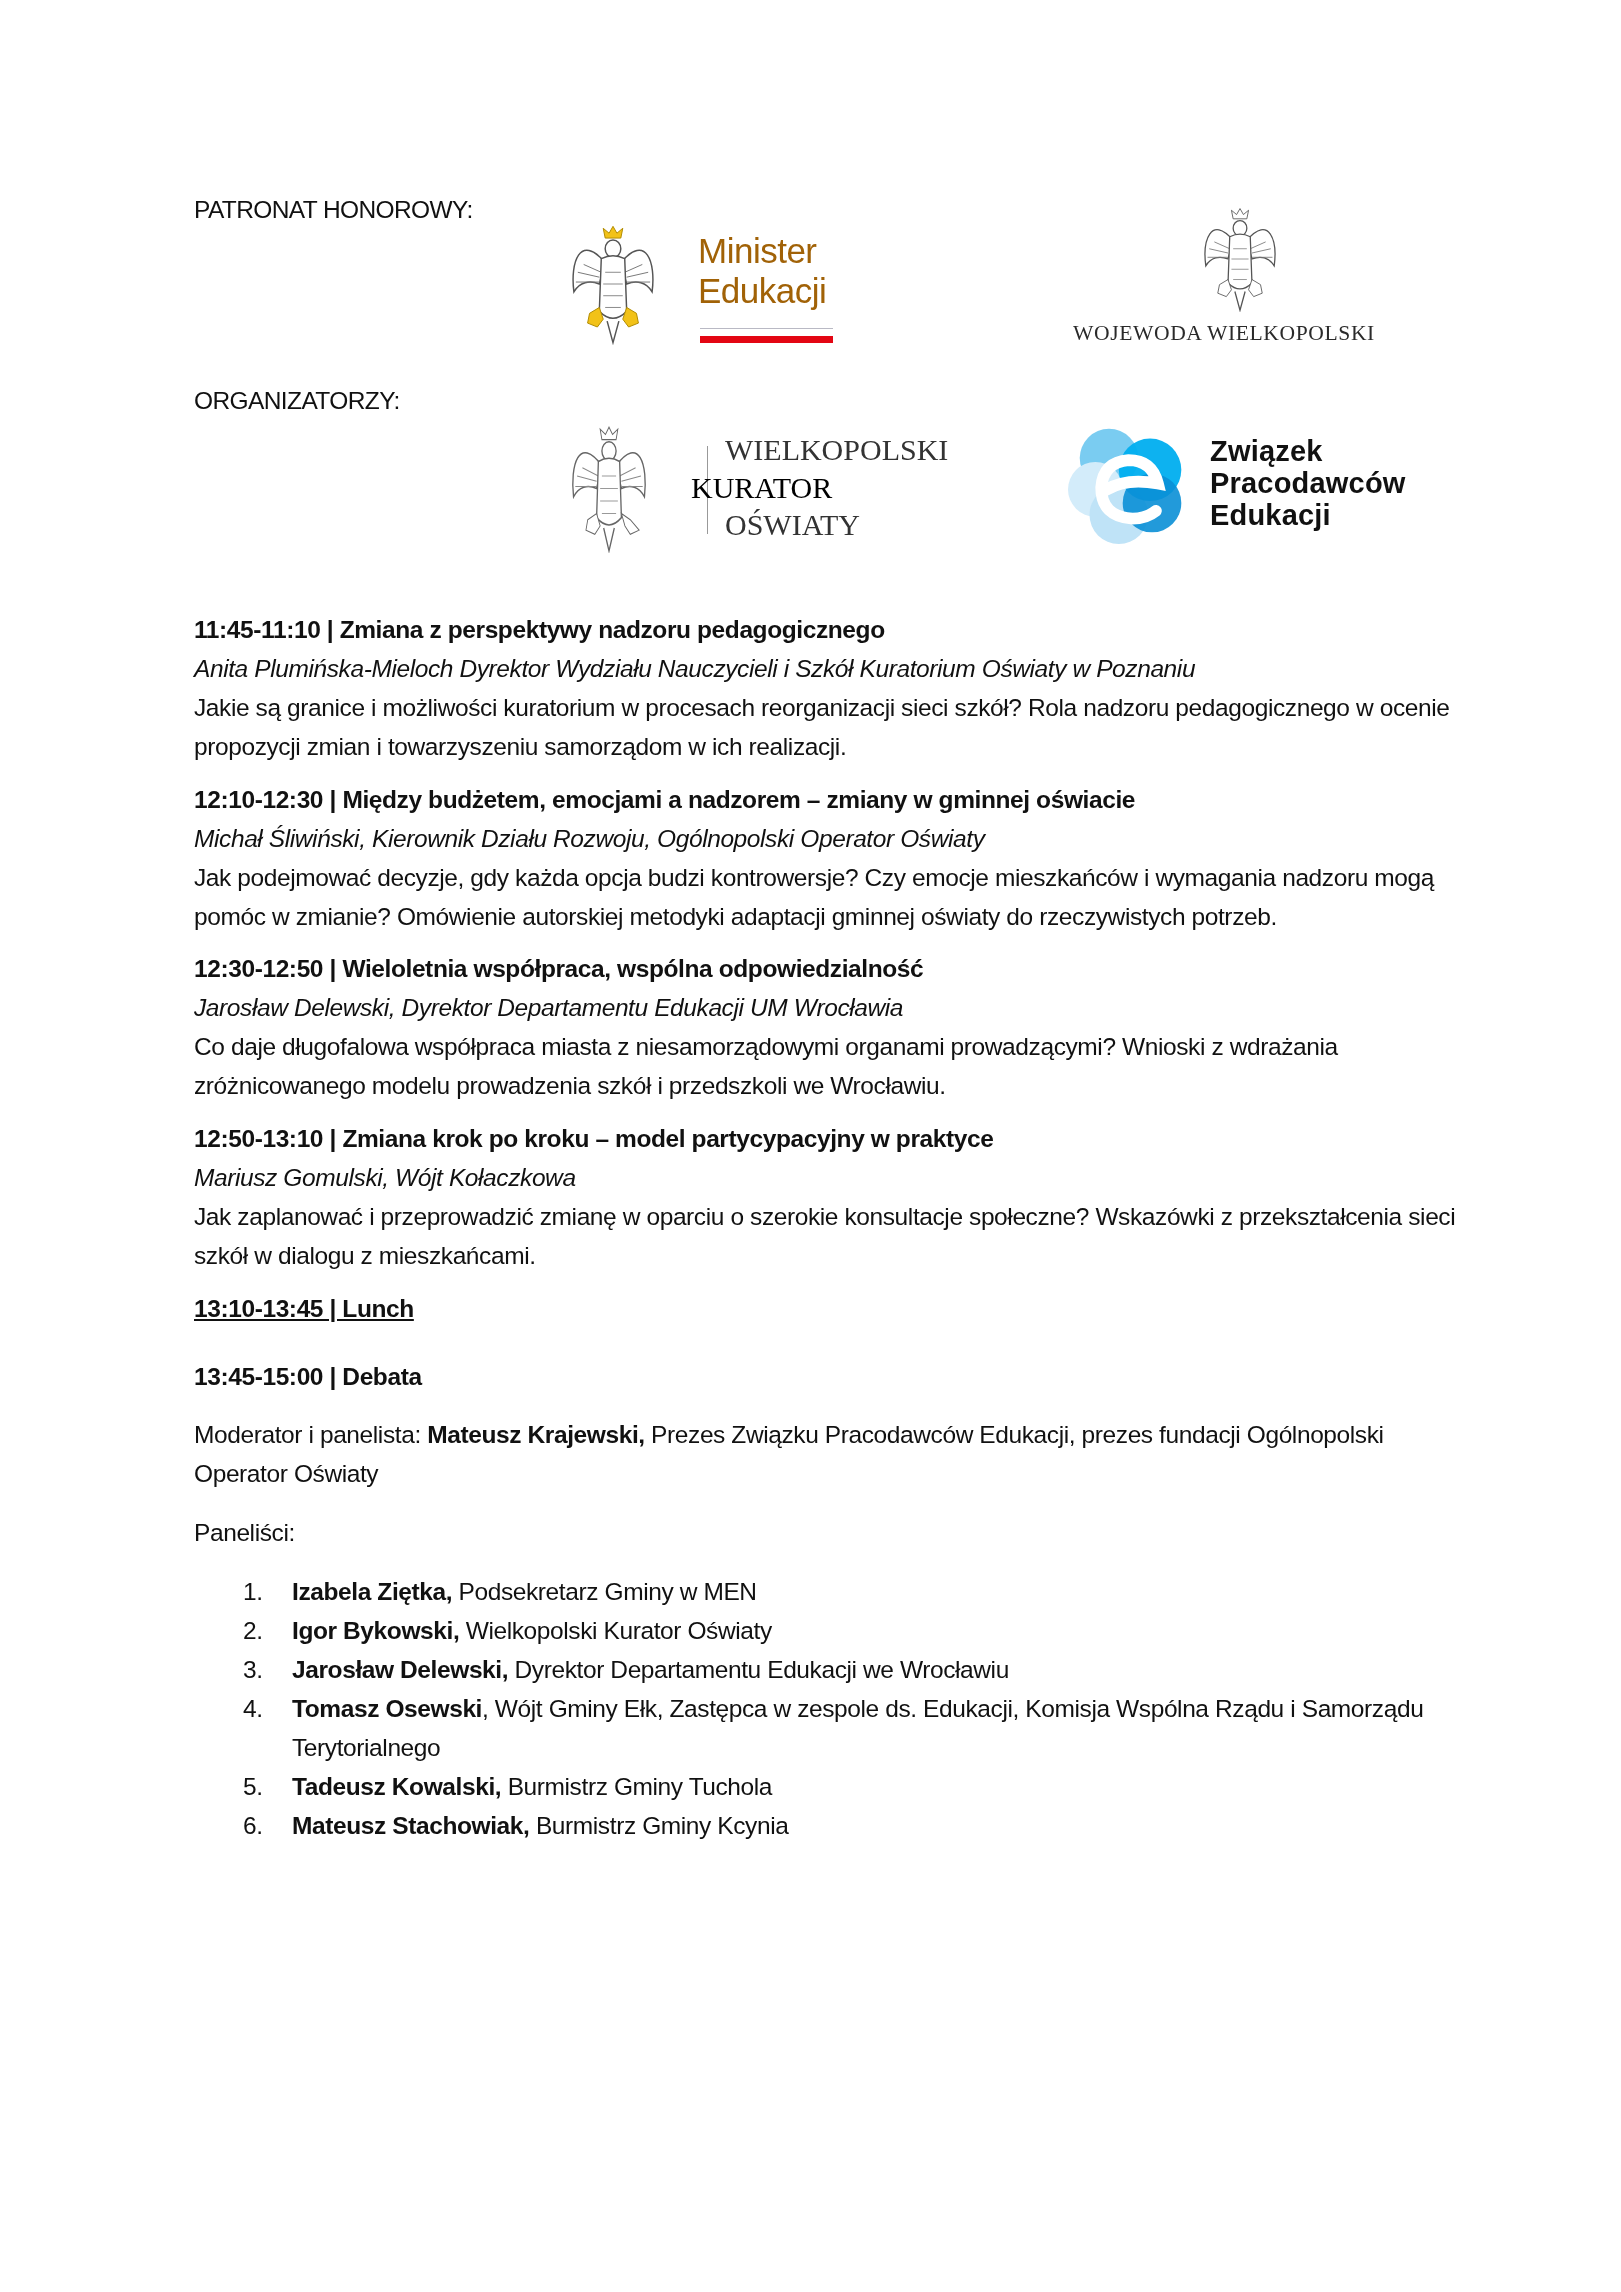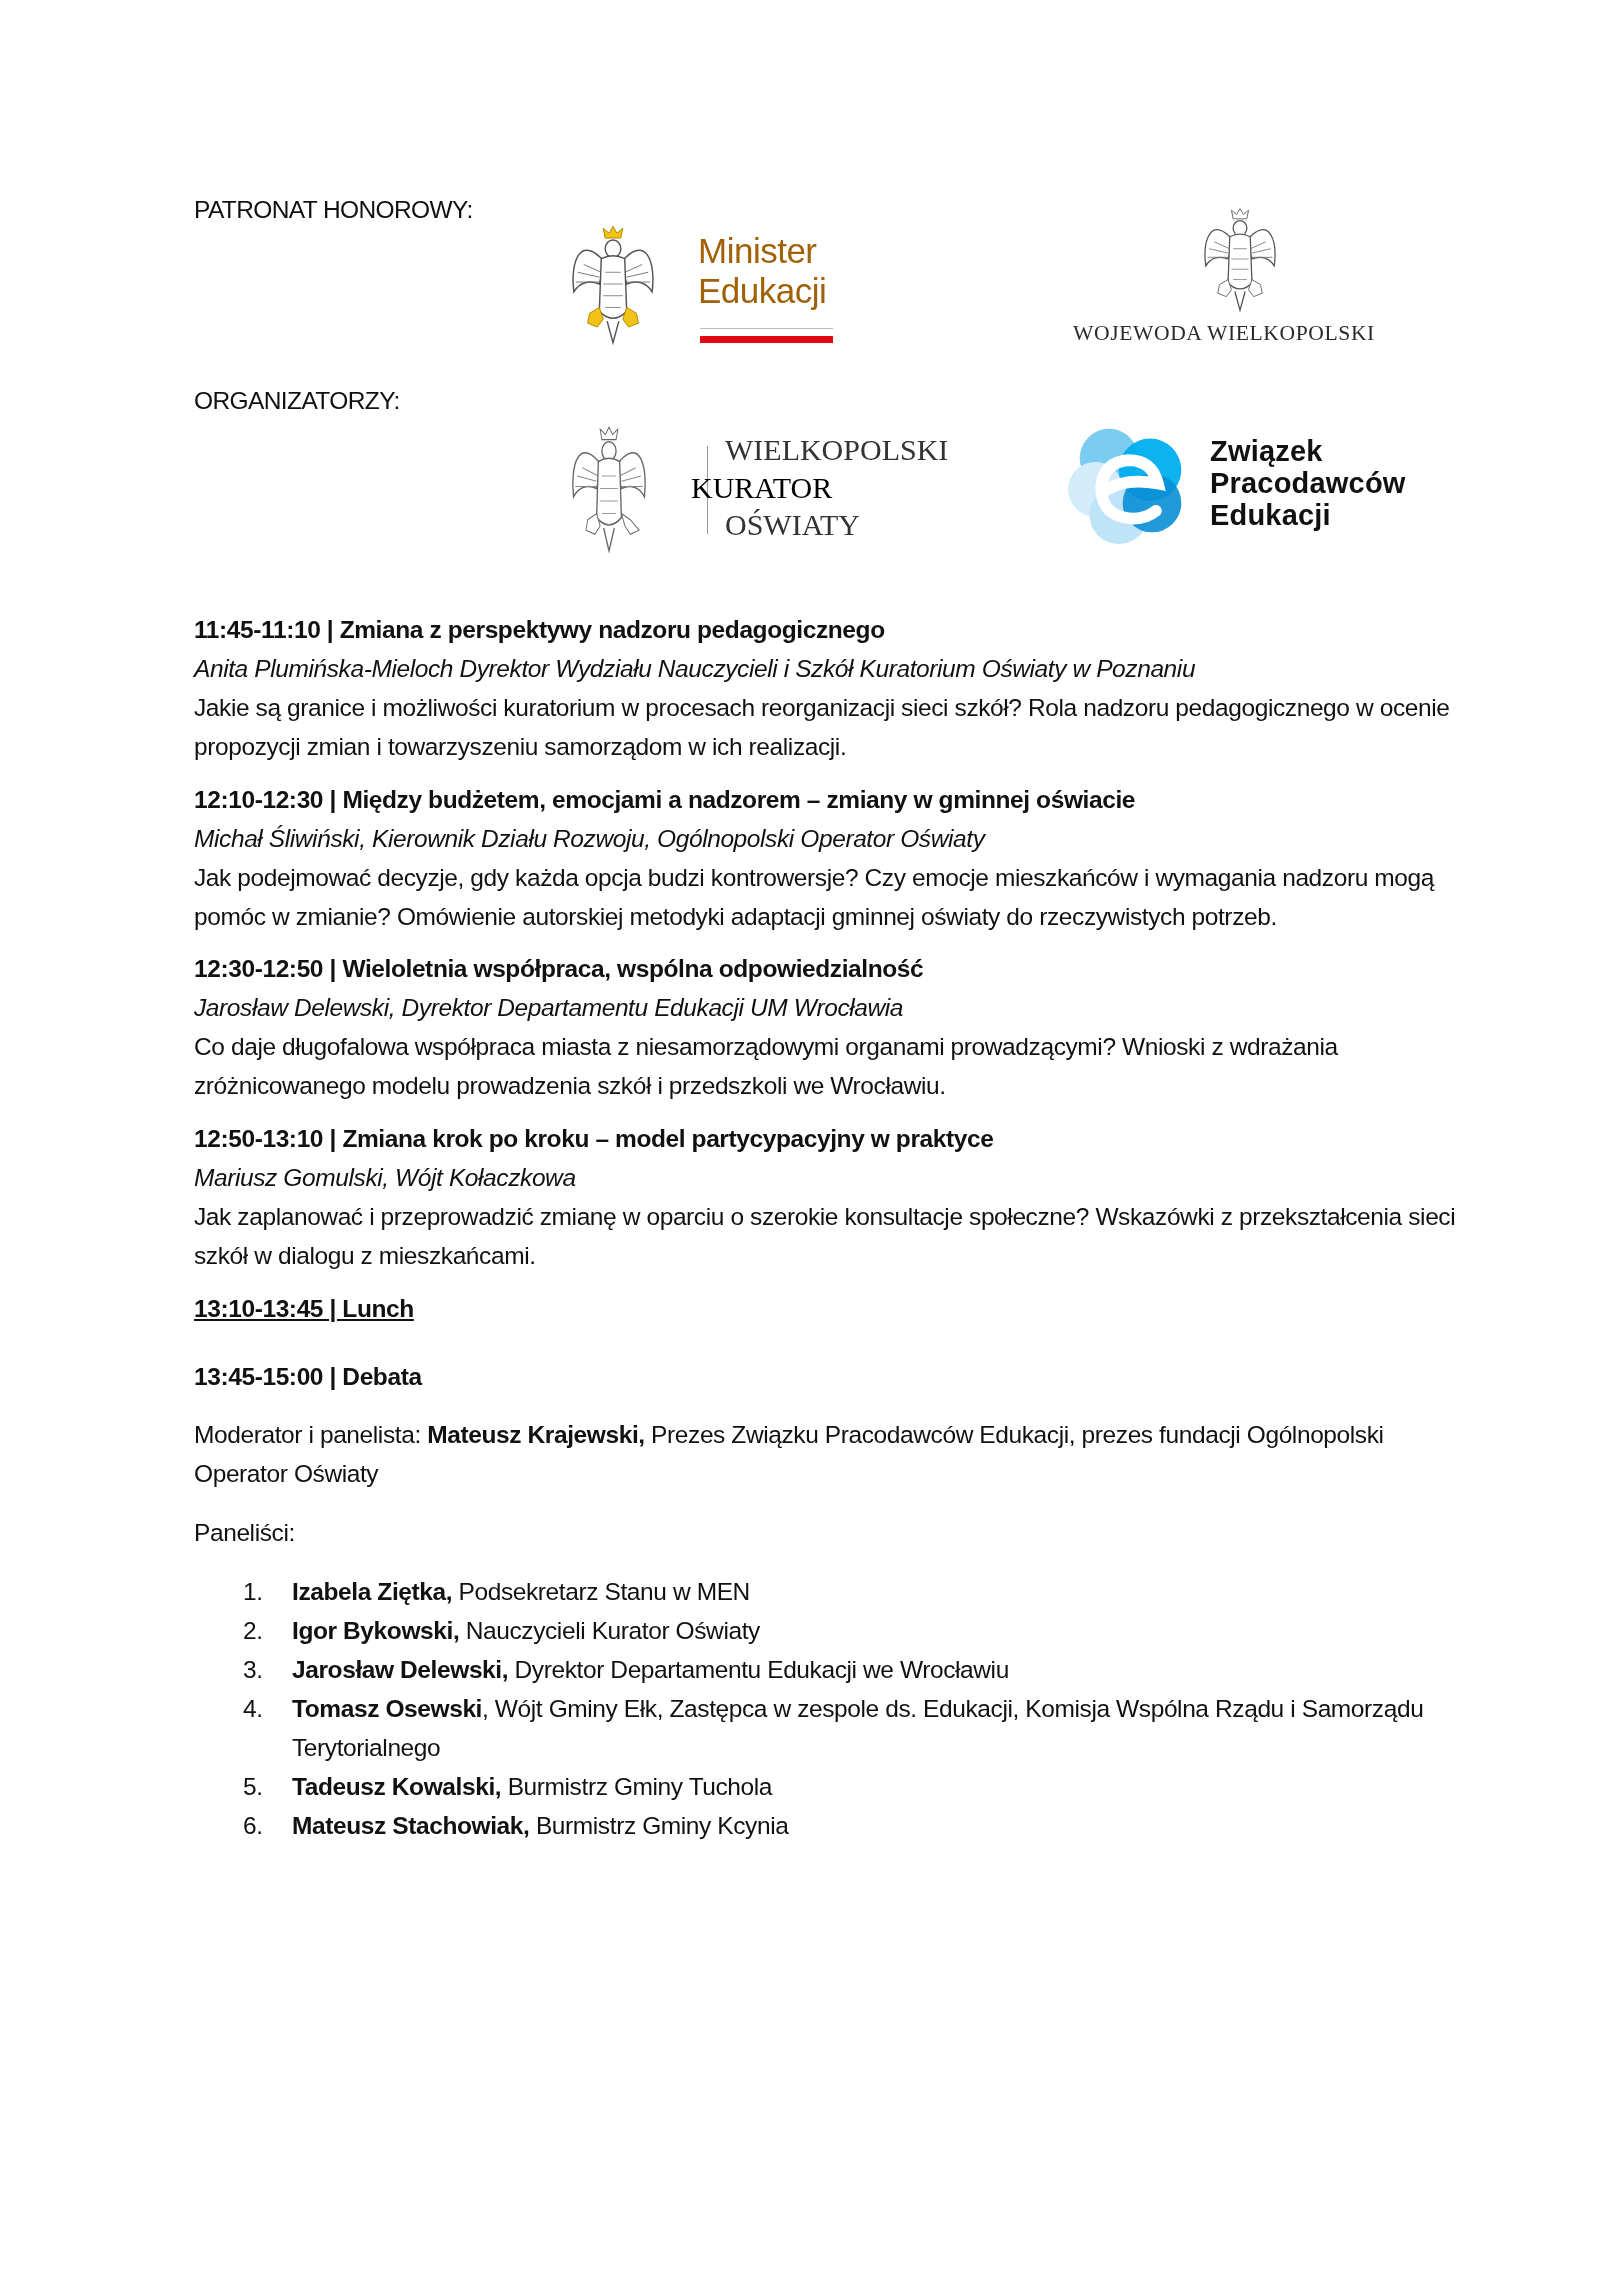--- a/index.html
+++ b/index.html
@@ -156,22 +156,22 @@
 
     <div class="lunch">13:10-13:45 | Lunch</div>
 
     <div class="debata">13:45-15:00 | Debata</div>
 
     <div class="moderator"><span>Moderator i panelista: </span><b>Mateusz Krajewski,</b><span> Prezes Związku Pracodawców Edukacji, prezes fundacji Ogólnopolski Operator Oświaty</span></div>
 
     <div class="panel-label">Paneliści:</div>
 
     <ol class="panelists">
-      <li><span class="num">1.</span><span class="name">Izabela Ziętka,</span><span> Podsekretarz Stanu w MEN</span></li>
-      <li><span class="num">2.</span><span class="name">Igor Bykowski,</span><span> Nauczycieli Kurator Oświaty</span></li>
+      <li><span class="num">1.</span><span class="name">Izabela Ziętka,</span><span> Podsekretarz Gminy w MEN</span></li>
+      <li><span class="num">2.</span><span class="name">Igor Bykowski,</span><span> Wielkopolski Kurator Oświaty</span></li>
       <li><span class="num">3.</span><span class="name">Jarosław Delewski,</span><span> Dyrektor Departamentu Edukacji we Wrocławiu</span></li>
       <li><span class="num">4.</span><span class="name">Tomasz Osewski</span><span>, Wójt Gminy Ełk, Zastępca w zespole ds. Edukacji, Komisja Wspólna Rządu i Samorządu Terytorialnego</span></li>
       <li><span class="num">5.</span><span class="name">Tadeusz Kowalski,</span><span> Burmistrz Gminy Tuchola</span></li>
       <li><span class="num">6.</span><span class="name">Mateusz Stachowiak,</span><span> Burmistrz Gminy Kcynia</span></li>
     </ol>
   </div>
 </div>
 
 
 </body></html>

